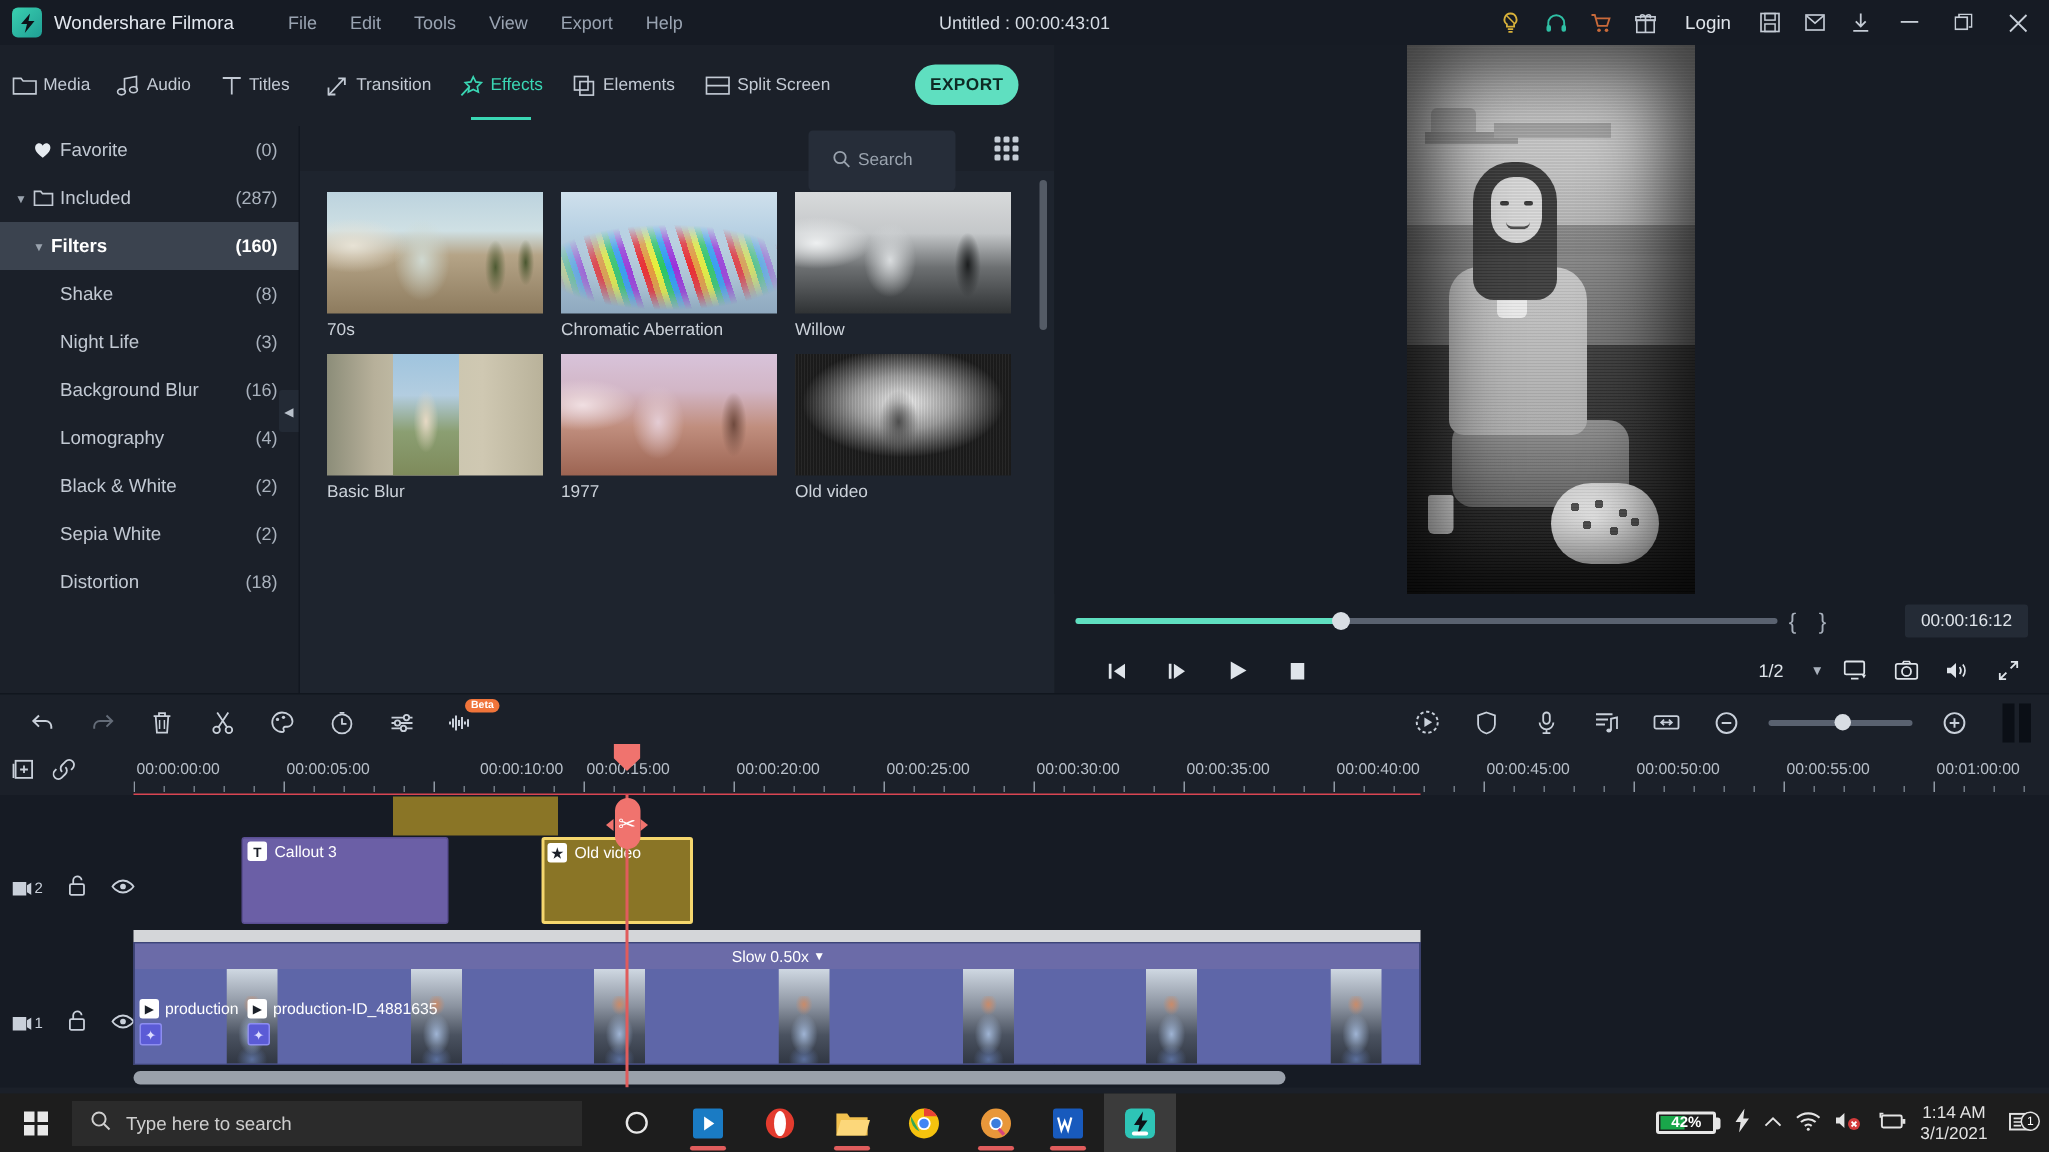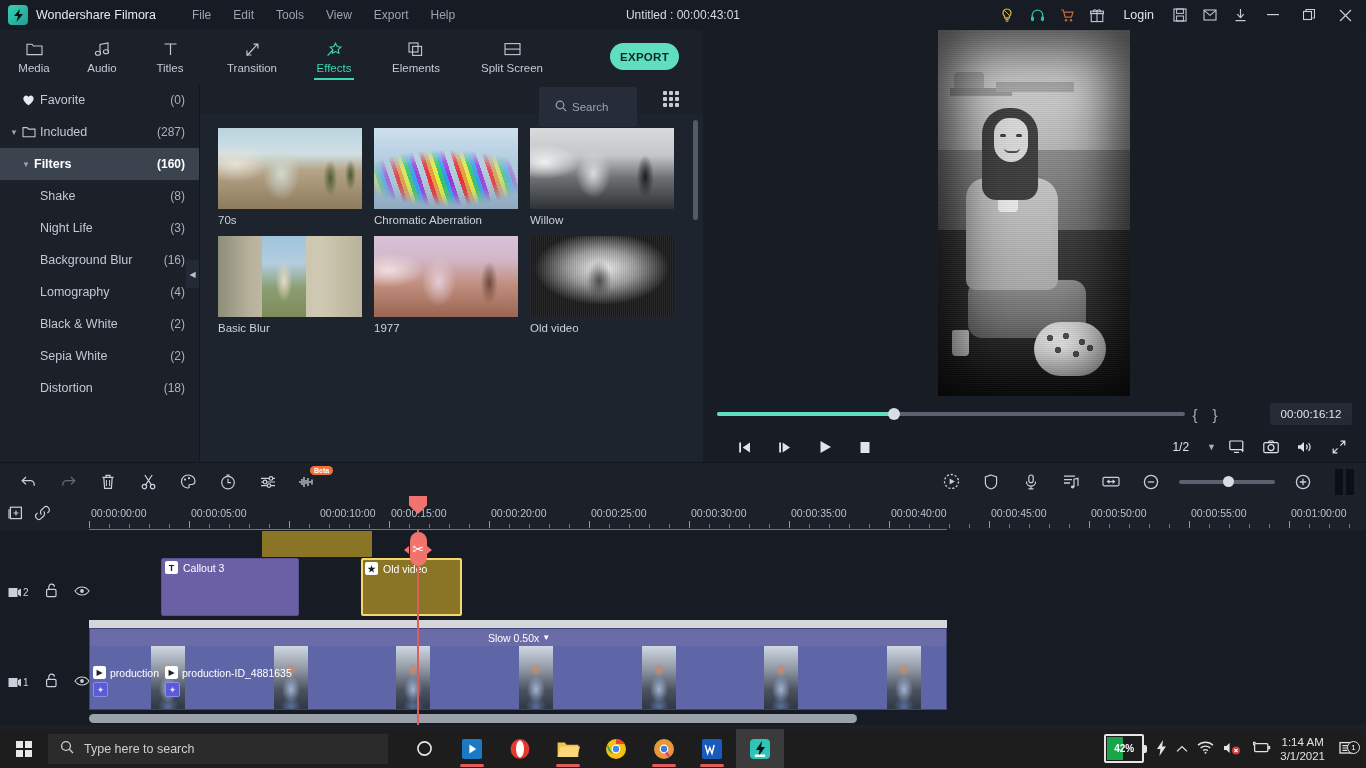--- a/index.html
+++ b/index.html
@@ -43,21 +43,21 @@
   .tb-ico svg { display:block; }
   .tb-login { padding:0 10px; font-size:12.5px; color:#dfe4ea; }
   .win-btn { width:34px; height:30px; display:flex; align-items:center; justify-content:center; color:#c8cfd8; }
 
   
   .tabbar {
     position:absolute; left:0; top:30px; width:703px; height:54px;
     background:#1b2029; display:flex; align-items:center;
   }
   .tab {
-    width:68px; height:54px; display:flex; flex-direction:column;
+    width:68px; height:54px; display:flex; flex-direction:row;
     align-items:center; justify-content:center; gap:4px;
     color:#c3cad4; font-size:11.5px; position:relative;
   }
   .tab .tabicon { height:18px; display:flex; align-items:center; justify-content:center; }
   .tab.wide { width:96px; }
   .tab.active { color:#3ad7b4; }
   .tab.active:after {
     content:""; position:absolute; bottom:4px; left:14px; right:14px;
     height:2px; background:#3ad7b4;
   }
@@ -382,21 +382,21 @@
   }
   .tb-apps { display:flex; align-items:center; gap:0; margin-left:12px; }
   .tapp { width:48px; height:39px; display:flex; align-items:center; justify-content:center; position:relative; }
   .tapp .underline { position:absolute; bottom:1px; left:12px; width:24px; height:3px; border-radius:2px; }
   .tapp.active { background:#3b3b3b; }
   .tray { margin-left:auto; display:flex; align-items:center; gap:9px; padding-right:6px; color:#e3e3e3; font-size:11px; }
   .batt {
     display:flex; align-items:center;
   }
   .batt-body {
-    width:40px; height:29px; border:2px solid #e6e6e6; border-radius:2px;
+    width:40px; height:15px; border:2px solid #e6e6e6; border-radius:2px;
     display:flex; align-items:center; position:relative; background:#1d1d1d;
   }
   .batt-fill { position:absolute; left:1px; top:1px; bottom:1px; width:16px; background:#19a64a; }
   .batt-pct { position:relative; z-index:2; width:100%; text-align:center; font-size:10px; color:#fff; font-weight:bold; }
   .batt-tip { width:3px; height:8px; background:#e6e6e6; border-radius:0 2px 2px 0; }
   .clock { text-align:center; line-height:14px; font-size:11.5px; }
   .notif { position:relative; width:26px; display:flex; align-items:center; justify-content:center; }
   .notif-badge {
     position:absolute; right:0; bottom:2px; width:13px; height:13px; border-radius:50%;
     background:#1d1d1d; border:1px solid #e3e3e3; color:#fff; font-size:8px;

